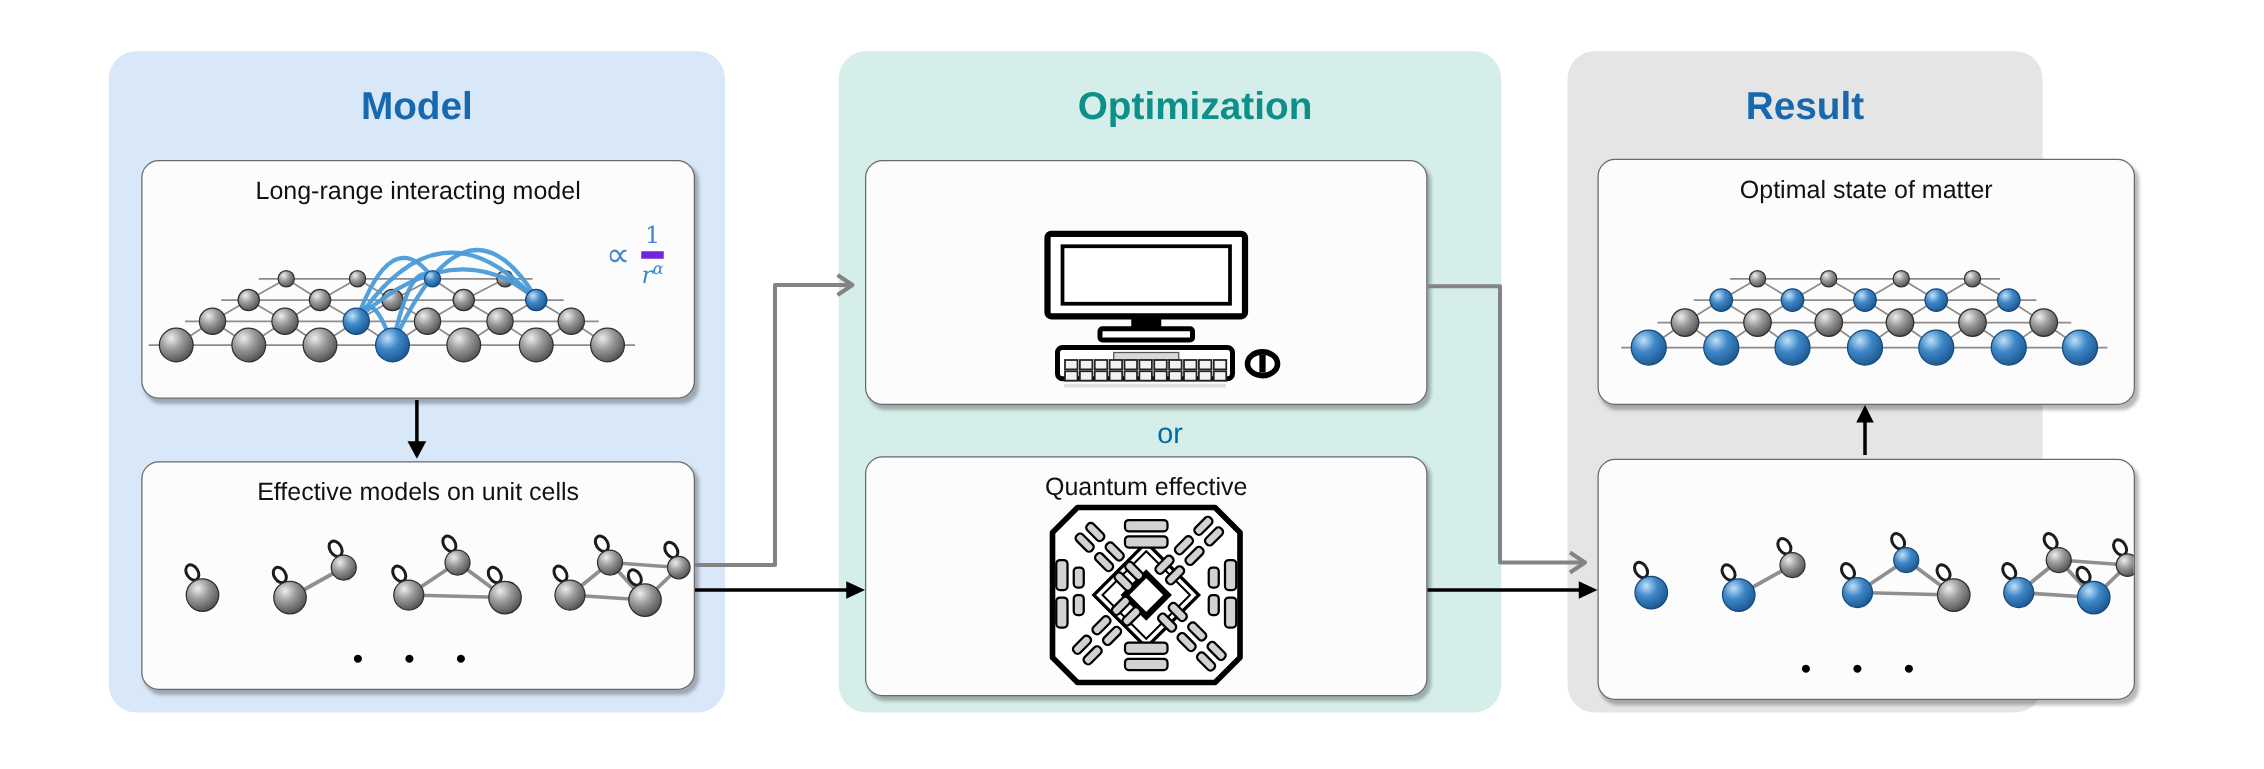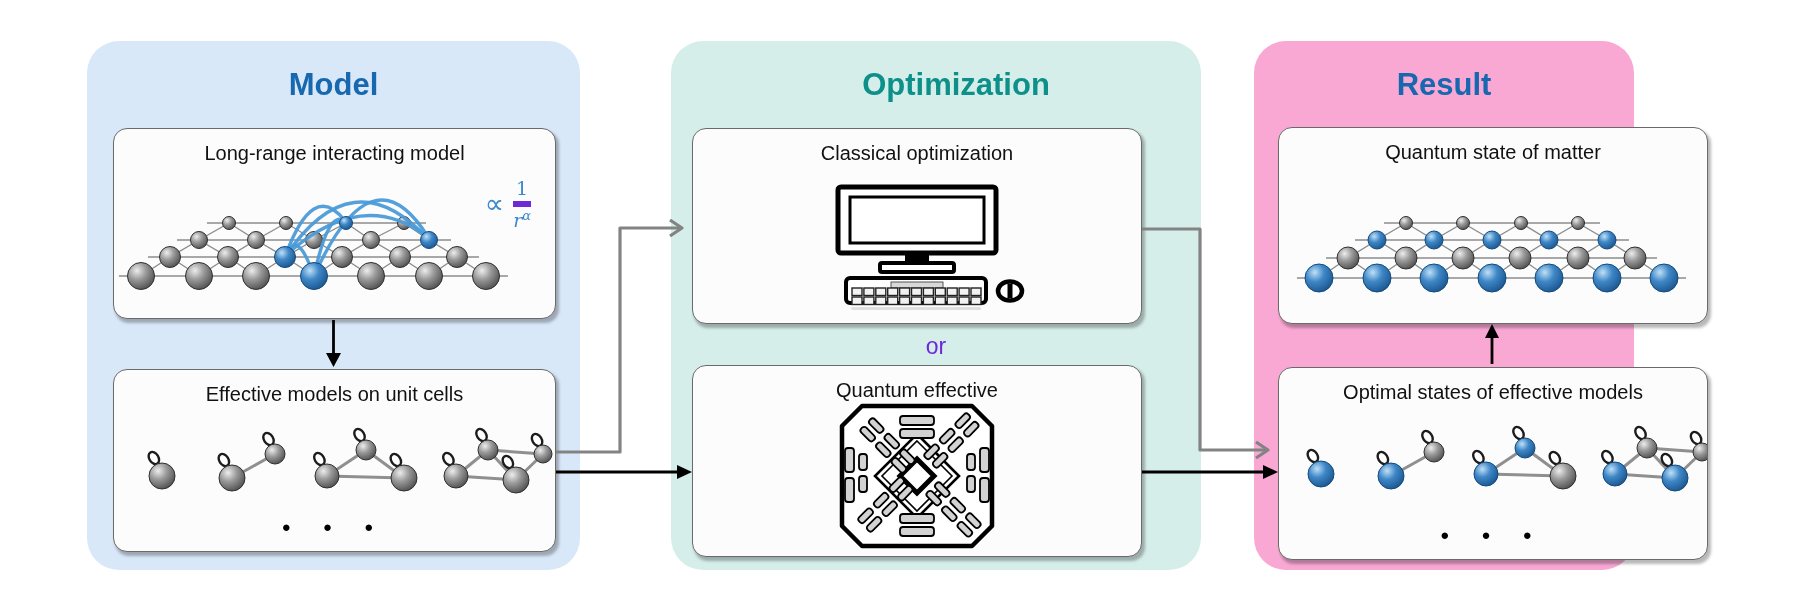--- a/index.html
+++ b/index.html
@@ -1,37 +1,37 @@
 <!DOCTYPE html>
 <html><head>
 <meta charset="utf-8">
 <style>
   html,body{margin:0;padding:0;background:#ffffff;}
   .canvas{position:relative;width:1811px;height:615px;background:#fff;
           font-family:"Liberation Sans", sans-serif;overflow:hidden;}
   .overlay{position:absolute;left:0;top:0;z-index:6;pointer-events:none;}
-  .panel{position:absolute;top:41px;height:529px;border-radius:32px;z-index:1;}
+  .panel{position:absolute;top:41px;height:529px;border-radius:22px;z-index:1;}
   #panel-model{left:87px;width:493px;background:#d9e8f9;}
   #panel-opt{left:671px;width:490px;background:#d6eeea;padding-left:40px;}
-  #panel-result{left:1254px;width:380px;background:#f9a8d4;}
+  #panel-result{left:1254px;width:380px;background:#e5e5e5;}
   .panel-title{margin:0;padding-top:26px;text-align:center;font-size:31px;font-weight:700;}
   #panel-model .panel-title,#panel-result .panel-title{color:#1768af;}
   #panel-opt .panel-title{color:#0d9089;}
   .box{position:absolute;background:#fcfcfc;border:1.6px solid #6a6a6a;border-radius:14px;
        box-shadow:2.5px 3.5px 3px rgba(0,0,0,.28);z-index:2;}
   .box-label{position:absolute;left:0;right:0;top:13px;text-align:center;font-size:20px;
              color:#111;z-index:3;}
   .illus{position:absolute;left:0;top:0;z-index:2;}
   #box-m1{left:26px;top:87px;width:441px;height:189px;}
   #box-m2{left:26px;top:328px;width:441px;height:181px;}
   #box-o1{left:21px;top:87px;width:448px;height:194px;}
   #box-o2{left:21px;top:324px;width:448px;height:190px;}
   #box-r1{left:24px;top:86px;width:428px;height:195px;}
   #box-r2{left:24px;top:326px;width:428px;height:191px;}
-  .or-label{position:absolute;left:0;width:100%;top:292px;text-align:center;font-size:23px;color:#6d28d9;}
+  .or-label{position:absolute;left:0;width:100%;top:292px;text-align:center;font-size:23px;color:#0369a1;}
   .dots{position:absolute;left:0;right:0;bottom:16px;text-align:center;font-size:15px;
         letter-spacing:14px;color:#000;z-index:3;}
   .formula{position:absolute;right:24px;top:50px;color:#3e89cc;display:flex;align-items:center;
            gap:9px;z-index:4;}
   .prop{font-size:27px;line-height:1;}
   .frac{display:inline-flex;flex-direction:column;align-items:center;line-height:1;
         font-family:"DejaVu Serif", serif;}
   .num{font-size:19px;padding-bottom:3px;}
   .den{border-top:6px solid #6d28d9;padding-top:2px;font-size:19px;font-style:italic;}
   .den sup{font-size:13px;font-style:italic;}
@@ -202,21 +202,20 @@
           <circle cx="429" cy="84" r="9" fill="url(#gradG)" stroke="#2f2f2f" stroke-width="1"></circle>
         </svg>
       <div class="dots">● ● ●</div>
     </div>
   </section>
 
   <section class="panel" id="panel-opt">
     <h2 class="panel-title">Optimization</h2>
 
     <div class="box" id="box-o1">
-      <div class="box-label">Classical optimization</div>
       <svg class="illus" width="448" height="194" viewBox="0 0 448 194">
         <rect x="145" y="58" width="158" height="66" rx="3" fill="#fff" stroke="#000" stroke-width="5"></rect>
         <rect x="157" y="68" width="134" height="46" fill="#fff" stroke="#000" stroke-width="3"></rect>
         <rect x="212" y="124" width="24" height="10" fill="#000"></rect>
         <rect x="187" y="134" width="74" height="9" rx="2" class="ink" stroke-width="4"></rect>
         <rect x="153" y="149" width="140" height="25" rx="4" class="ink" stroke-width="4"></rect>
         <rect x="198" y="153" width="52" height="6" fill="#d8d8d8" stroke="#555" stroke-width="1"></rect>
         <g id="kb-keys">
             <rect x="159" y="159" width="10" height="7.5" class="key"></rect>
             <rect x="170.9" y="159" width="10" height="7.5" class="key"></rect>
@@ -305,21 +304,21 @@
         <rect x="274" y="88" width="8" height="16" rx="3" class="cbar"></rect>
         <rect x="274" y="110" width="8" height="16" rx="3" class="cbar"></rect>
       </svg>
     </div>
   </section>
 
   <section class="panel" id="panel-result">
     <h2 class="panel-title">Result</h2>
 
     <div class="box" id="box-r1">
-      <div class="box-label">Quantum state of matter</div>
+      <div class="box-label">Optimal state of matter</div>
       <svg id="lattice-result" class="illus" width="428" height="195" viewBox="0 0 428 195">
           <line x1="105" y1="95" x2="321" y2="95" class="lat"></line>
           <line x1="76" y1="112" x2="350" y2="112" class="lat"></line>
           <line x1="47" y1="130" x2="378" y2="130" class="lat"></line>
           <line x1="18" y1="150" x2="407" y2="150" class="lat"></line>
           <line x1="127" y1="95" x2="98" y2="112" class="lat"></line>
           <line x1="127" y1="95" x2="155" y2="112" class="lat"></line>
           <line x1="184" y1="95" x2="155" y2="112" class="lat"></line>
           <line x1="184" y1="95" x2="213" y2="112" class="lat"></line>
           <line x1="242" y1="95" x2="213" y2="112" class="lat"></line>
@@ -367,21 +366,20 @@
           <circle cx="98" cy="150" r="14" fill="url(#gradB)" stroke="#134a7e" stroke-width="1"></circle>
           <circle cx="155" cy="150" r="14" fill="url(#gradB)" stroke="#134a7e" stroke-width="1"></circle>
           <circle cx="213" cy="150" r="14" fill="url(#gradB)" stroke="#134a7e" stroke-width="1"></circle>
           <circle cx="270" cy="150" r="14" fill="url(#gradB)" stroke="#134a7e" stroke-width="1"></circle>
           <circle cx="328" cy="150" r="14" fill="url(#gradB)" stroke="#134a7e" stroke-width="1"></circle>
           <circle cx="385" cy="150" r="14" fill="url(#gradB)" stroke="#134a7e" stroke-width="1"></circle>
         </svg>
     </div>
 
     <div class="box" id="box-r2">
-      <div class="box-label">Optimal states of effective models</div>
       <svg id="clusters-result" class="illus" width="428" height="191" viewBox="0 0 428 191">
           <line x1="112" y1="108" x2="155" y2="84" class="cedge"></line>
           <line x1="207" y1="106" x2="246" y2="80" class="cedge"></line>
           <line x1="246" y1="80" x2="284" y2="108" class="cedge"></line>
           <line x1="207" y1="106" x2="284" y2="108" class="cedge"></line>
           <line x1="336" y1="106" x2="368" y2="80" class="cedge"></line>
           <line x1="336" y1="106" x2="396" y2="110" class="cedge"></line>
           <line x1="368" y1="80" x2="396" y2="110" class="cedge"></line>
           <line x1="368" y1="80" x2="423" y2="84" class="cedge"></line>
           <line x1="396" y1="110" x2="423" y2="84" class="cedge"></line>

